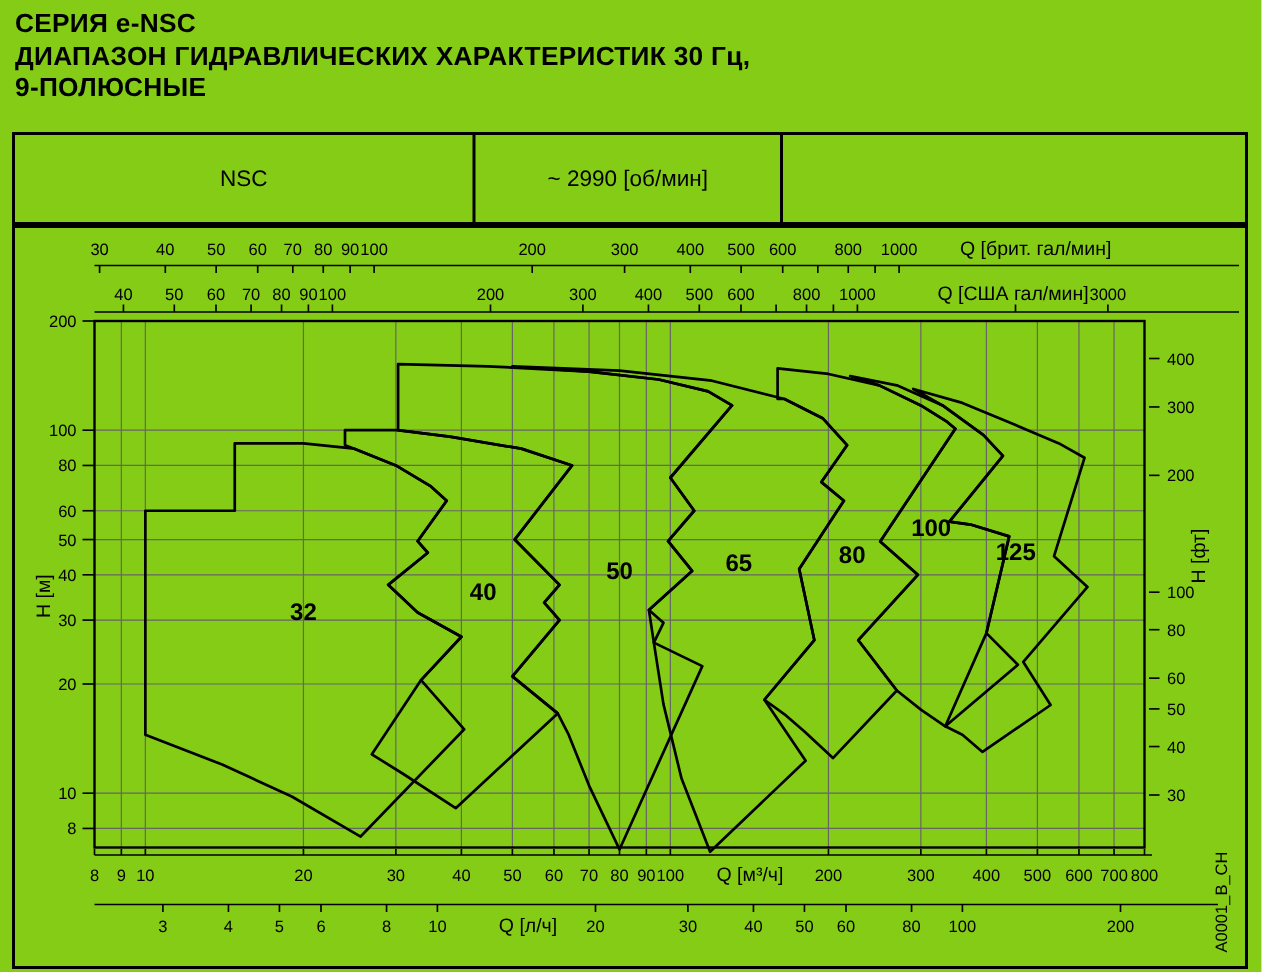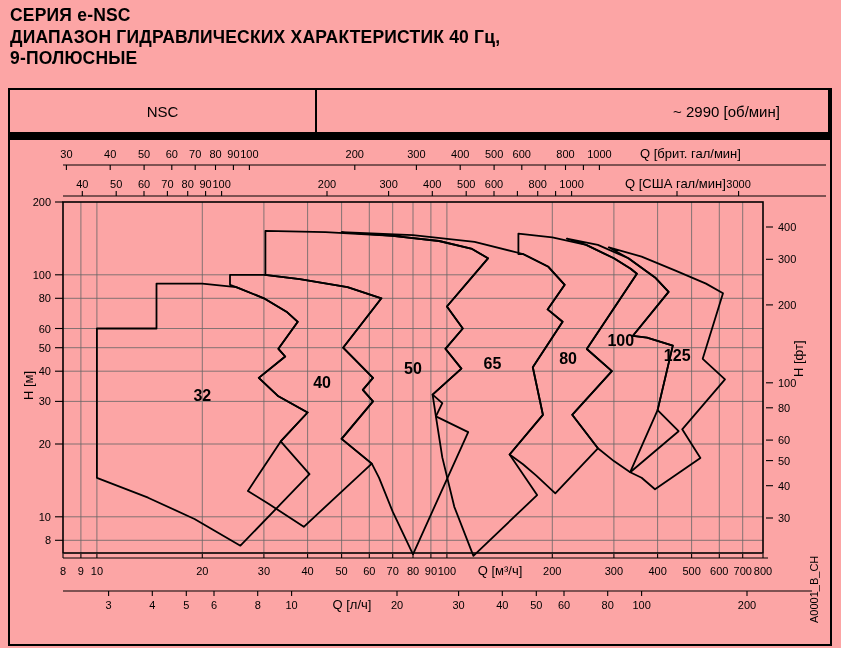--- a/index.html
+++ b/index.html
@@ -1,41 +1,41 @@
 <!DOCTYPE html>
 <html><head>
 <meta charset="utf-8">
 <style>
   html,body{margin:0;padding:0;background:#fff;}
-  .page{position:relative;width:841px;height:648px;background:#fca5a5;overflow:hidden;
+  .page{position:relative;width:841px;height:648px;background:#84cc16;overflow:hidden;
         font-family:"Liberation Sans",sans-serif;color:#000;}
   .title-block{position:absolute;left:10px;top:5px;font-weight:bold;font-size:17.5px;line-height:21.5px;letter-spacing:0.2px;}
   .outer-box{position:absolute;left:8px;top:88px;width:824px;height:558px;border:2px solid #000;box-sizing:border-box;}
-  .header-row{display:flex;height:50px;border-bottom:8px solid #000000;box-sizing:border-box;justify-content:space-between;}
+  .header-row{display:flex;height:62px;border-bottom:4px solid #000000;box-sizing:border-box;}
   .hcell{display:flex;align-items:center;justify-content:center;font-size:15px;box-sizing:border-box;}
   .c1{width:307px;border-right:2px solid #000;}
   .c2{width:205px;border-right:2px solid #000;}
   .c3{flex:1;}
   svg{display:block;}
   svg text{font-family:"Liberation Sans",sans-serif;fill:#000;}
   .grid{stroke:#666;stroke-width:0.8;}
   .frame{fill:none;stroke:#000;stroke-width:1.6;}
   .ax{stroke:#000;stroke-width:1.1;}
   .region{fill:none;stroke:#000;stroke-width:1.8;stroke-linejoin:round;}
   .tick{font-size:11px;}
   .unit{font-size:13px;}
   .rlabel{font-size:16px;font-weight:bold;text-anchor:middle;}
 </style>
 </head>
 <body>
 
 <div class="page">
   <div class="title-block">
     <div>СЕРИЯ e-NSC</div>
-    <div>ДИАПАЗОН ГИДРАВЛИЧЕСКИХ ХАРАКТЕРИСТИК 40 Гц,</div>
+    <div>ДИАПАЗОН ГИДРАВЛИЧЕСКИХ ХАРАКТЕРИСТИК 30 Гц,</div>
     <div>9-ПОЛЮСНЫЕ</div>
   </div>
   <div class="outer-box">
     <div class="header-row">
       <div class="hcell c1">NSC</div>
       <div class="hcell c2">~ 2990 [об/мин]</div>
     </div>
     <svg id="chart-svg" width="820" height="509" viewBox="10 135 820 509">
         <g>
           <line class="grid" x1="80.9" y1="197" x2="80.9" y2="548"></line>

